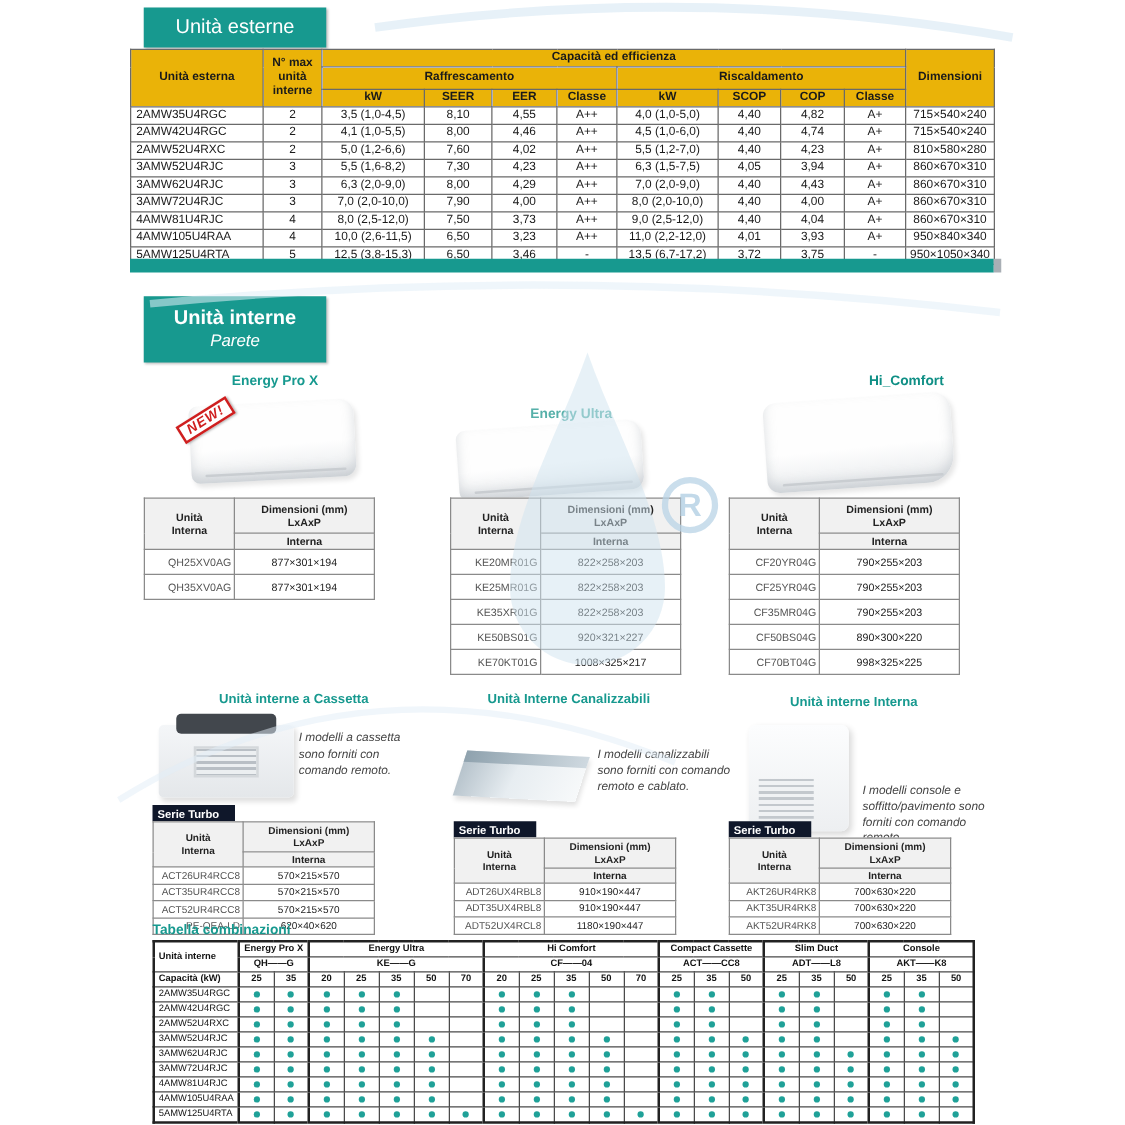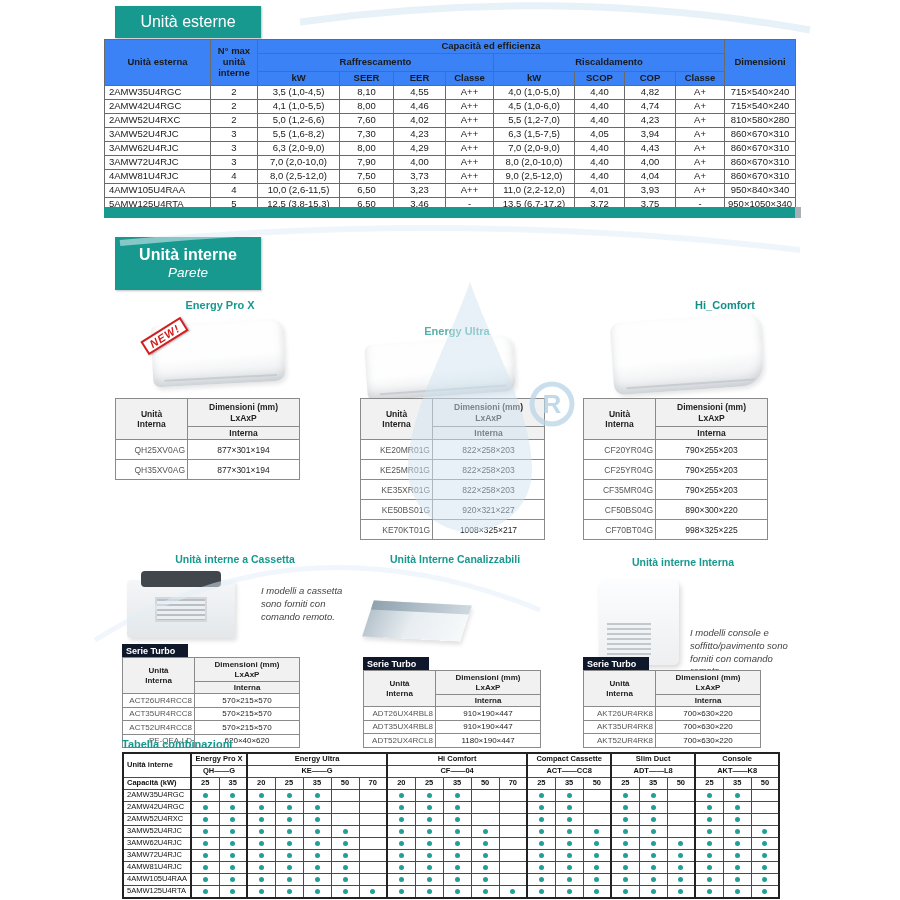--- a/index.html
+++ b/index.html
@@ -15,21 +15,21 @@
   #indoor-box{left:115px;top:237px;width:146px;height:53px;font-size:16px;line-height:1.25;}
   #indoor-box .sub{font-style:italic;font-size:13.5px;font-weight:normal;}
   .serie-bar{background:#0f172a;color:#fff;font-weight:bold;font-size:9px;
              display:flex;align-items:center;padding-left:4px;width:62px;height:13px;}
 
   
   #outdoor-table{left:104px;top:39px;width:691px;border-collapse:collapse;table-layout:fixed;
                  font-size:9.5px;color:#1a1a1a;}
   #outdoor-table th,#outdoor-table td{border:1px solid #6a6a6a;padding:0 2px;text-align:center;
                  height:13px;line-height:1.15;overflow:hidden;}
-  #outdoor-table th{font-weight:bold;background:#3b82f6;}
+  #outdoor-table th{font-weight:bold;background:#eab308;}
   #outdoor-table td:first-child{text-align:left;padding-left:4px;}
   #outdoor-footer{left:104px;top:207px;width:691px;height:11px;background:#17998f;}
   #outdoor-footer-end{left:795px;top:207px;width:6px;height:11px;background:#a9afb5;}
 
   
   .wall-title{font-weight:bold;font-size:11px;text-align:center;}
   .t-prox{color:#17998f;} .t-ultra{color:#56b0a9;} .t-hicomf{color:#0f8f85;text-align:right;}
   .mini-table{border-collapse:collapse;table-layout:fixed;font-size:8.5px;color:#222;background:#fff;}
   .mini-table th,.mini-table td{border:1px solid #8a8a8a;padding:0 2px;text-align:center;overflow:hidden;}
   .mini-table th{background:#f1f1f1;font-weight:bold;line-height:1.2;}
@@ -379,21 +379,21 @@
         </tr>
         <tr>
           <td>CF70BT04G</td>
           <td>998×325×225</td>
         </tr>
       </tbody>
   </table>
 
   <div class="abs layer mid-title" style="left:110px;top:553px;width:250px">Unità interne a Cassetta</div>
   <div class="abs layer ac-cassette" style="left:127px;top:580px;width:108px;height:58px"></div>
-  <div class="abs layer note" style="left:261px;top:585px;width:96px">I modelli a cassetta sono forniti con comando remoto.</div>
+  <div class="abs layer note" style="left:239px;top:585px;width:96px">I modelli a cassetta sono forniti con comando remoto.</div>
   <div class="abs layer serie-bar" style="left:122px;top:644px">Serie Turbo</div>
   <table class="abs layer mini-table mid-table" style="left:122px;top:657px">
     <colgroup>
         <col class="c-unit">
         <col>
       </colgroup>
     <thead>
       <tr>
           <th rowspan="2" class="h1 pre">Unità
 Interna</th>
@@ -419,20 +419,21 @@
         </tr>
         <tr>
           <td>PE-QEA-LD</td>
           <td>620×40×620</td>
         </tr>
       </tbody>
   </table>
 
   <div class="abs layer mid-title" style="left:330px;top:553px;width:250px">Unità Interne Canalizzabili</div>
   <div class="abs layer ac-duct" style="left:368px;top:603px;width:98px;height:36px"></div>
+  <div class="abs layer note" style="left:478px;top:598px;width:108px">I modelli canalizzabili sono forniti con comando remoto e cablato.</div>
   <div class="abs layer serie-bar" style="left:363px;top:657px">Serie Turbo</div>
   <table class="abs layer mini-table mid-table" style="left:363px;top:670px">
     <colgroup>
         <col class="c-unit">
         <col>
       </colgroup>
     <thead>
       <tr>
           <th rowspan="2" class="h1 pre">Unità
 Interna</th>

